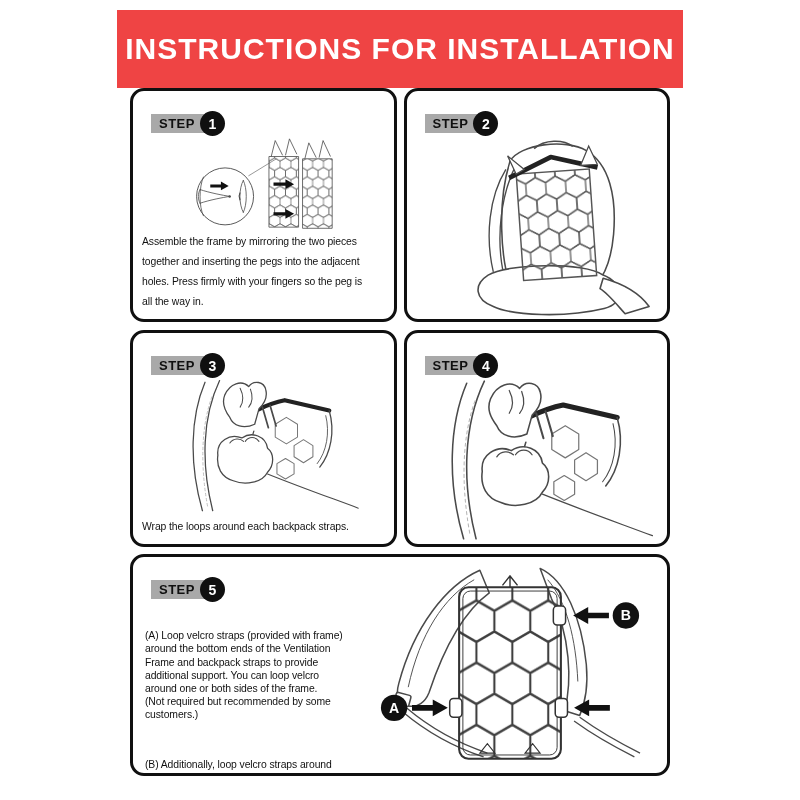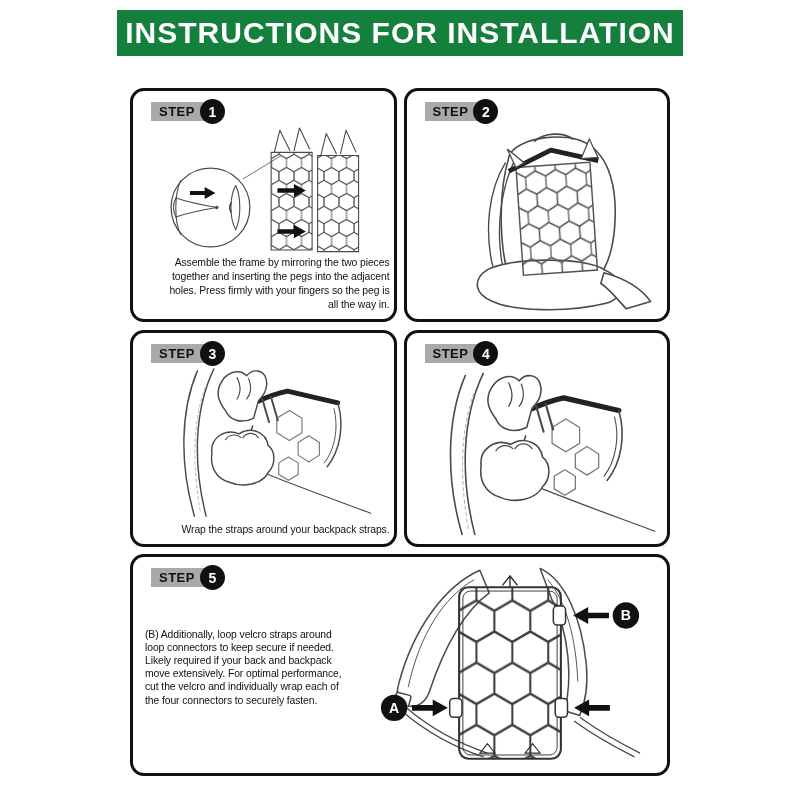--- a/index.html
+++ b/index.html
@@ -1,44 +1,44 @@
 <!DOCTYPE html>
 <html><head>
 <meta charset="utf-8">
 <style>
   html,body{margin:0;padding:0;background:#ffffff;}
   body{font-family:"Liberation Sans", sans-serif; color:#111;}
   .sheet{position:relative;width:800px;height:800px;background:#fff;overflow:hidden;}
 
   
-  .titlebar{position:absolute;left:117px;top:10px;width:566px;height:46px;
-    background:#15803d;display:flex;align-items:center;justify-content:center;}
+  .titlebar{position:absolute;left:117px;top:10px;width:566px;height:78px;
+    background:#ef4444;display:flex;align-items:center;justify-content:center;}
   .titlebar h1{margin:0;color:#fff;font-size:30px;font-weight:bold;letter-spacing:1px;white-space:nowrap;}
 
   
   .row{position:absolute;left:130px;width:540px;display:flex;gap:7px;}
   .row1{top:88px;height:234px;}
   .row2{top:330px;height:217px;}
   .row3{top:554px;height:222px;}
 
   .panel{flex:1;border:3px solid #101010;border-radius:14px;background:#fff;
     display:flex;flex-direction:column;overflow:hidden;box-sizing:border-box;}
 
-  .step-head{display:flex;align-items:center;margin:8px 0 0 9px;flex:0 0 auto;padding-left:9px;}
+  .step-head{display:flex;align-items:center;margin:20px 0 0 9px;flex:0 0 auto;padding-left:9px;}
   .step-chip{background:#a9a9a9;color:#101010;font-weight:bold;font-size:13px;
     letter-spacing:.5px;height:19px;line-height:19px;padding:0 12px 0 8px;}
   .step-badge{width:25px;height:25px;border-radius:50%;background:#101010;color:#fff;
     font-weight:bold;font-size:14px;display:flex;align-items:center;justify-content:center;
     margin-left:-7px;flex:0 0 auto;}
 
   .figure{flex:1 1 auto;position:relative;min-height:0;}
   .figure svg{position:absolute;left:0;top:0;width:100%;height:100%;}
 
-  .caption{flex:0 0 auto;padding:2px 4px 7px 9px;font-size:10.4px;line-height:14px;
-    white-space:pre-line;letter-spacing:-0.1px;text-align:right;}
+  .caption{flex:0 0 auto;padding:2px 4px 7px 9px;font-size:10.4px;line-height:20px;
+    white-space:pre-line;letter-spacing:-0.1px;}
 
   
   .panel5{position:relative;}
   .s5-text{width:238px;padding:14px 0 0 12px;font-size:10.4px;line-height:13.2px;
     white-space:pre-line;letter-spacing:-0.1px;}
   .s5-para-a{margin:0 0 13px 0;}
   .s5-fig{position:absolute;top:2px;bottom:2px;right:6px;width:302px;}
   .s5-fig svg{position:absolute;left:0;top:0;width:100%;height:100%;}
 
   svg text{font-family:"Liberation Sans", sans-serif;}
@@ -176,21 +176,21 @@
     <div class="panel">
       <div class="step-head">
         <span class="step-chip">STEP</span>
         <span class="step-badge">3</span>
       </div>
       <div class="figure">
         <svg viewBox="0 0 246 160" preserveAspectRatio="xMidYMid meet">
           <use href="#pinchArt" width="246" height="160"></use>
         </svg>
       </div>
-      <div class="caption">Wrap the straps around your backpack straps.</div>
+      <div class="caption">Wrap the loops around each backpack straps.</div>
     </div>
 
     <div class="panel">
       <div class="step-head">
         <span class="step-chip">STEP</span>
         <span class="step-badge">4</span>
       </div>
       <div class="figure">
         <svg viewBox="0 0 246 160" preserveAspectRatio="xMidYMid meet">
           <use href="#pinchArt" width="246" height="160"></use>
@@ -199,20 +199,27 @@
     </div>
   </div>
 
   <div class="row row3">
     <div class="panel panel5">
       <div class="step-head">
         <span class="step-chip">STEP</span>
         <span class="step-badge">5</span>
       </div>
       <div class="s5-text">
+        <p class="s5-para-a">(A) Loop velcro straps (provided with frame)
+around the bottom ends of the Ventilation
+Frame and backpack straps to provide
+additional support. You can loop velcro
+around one or both sides of the frame.
+(Not required but recommended by some
+customers.)</p>
         <p class="s5-para-b">(B) Additionally, loop velcro straps around
 loop connectors to keep secure if needed.
 Likely required if your back and backpack
 move extensively. For optimal performance,
 cut the velcro and individually wrap each of
 the four connectors to securely fasten.</p>
       </div>
       <div class="s5-fig">
         <svg viewBox="0 0 300 225" preserveAspectRatio="xMidYMid meet">
           <g fill="#fff" stroke="#4a4a4a" stroke-width="1.6" stroke-linejoin="round">

